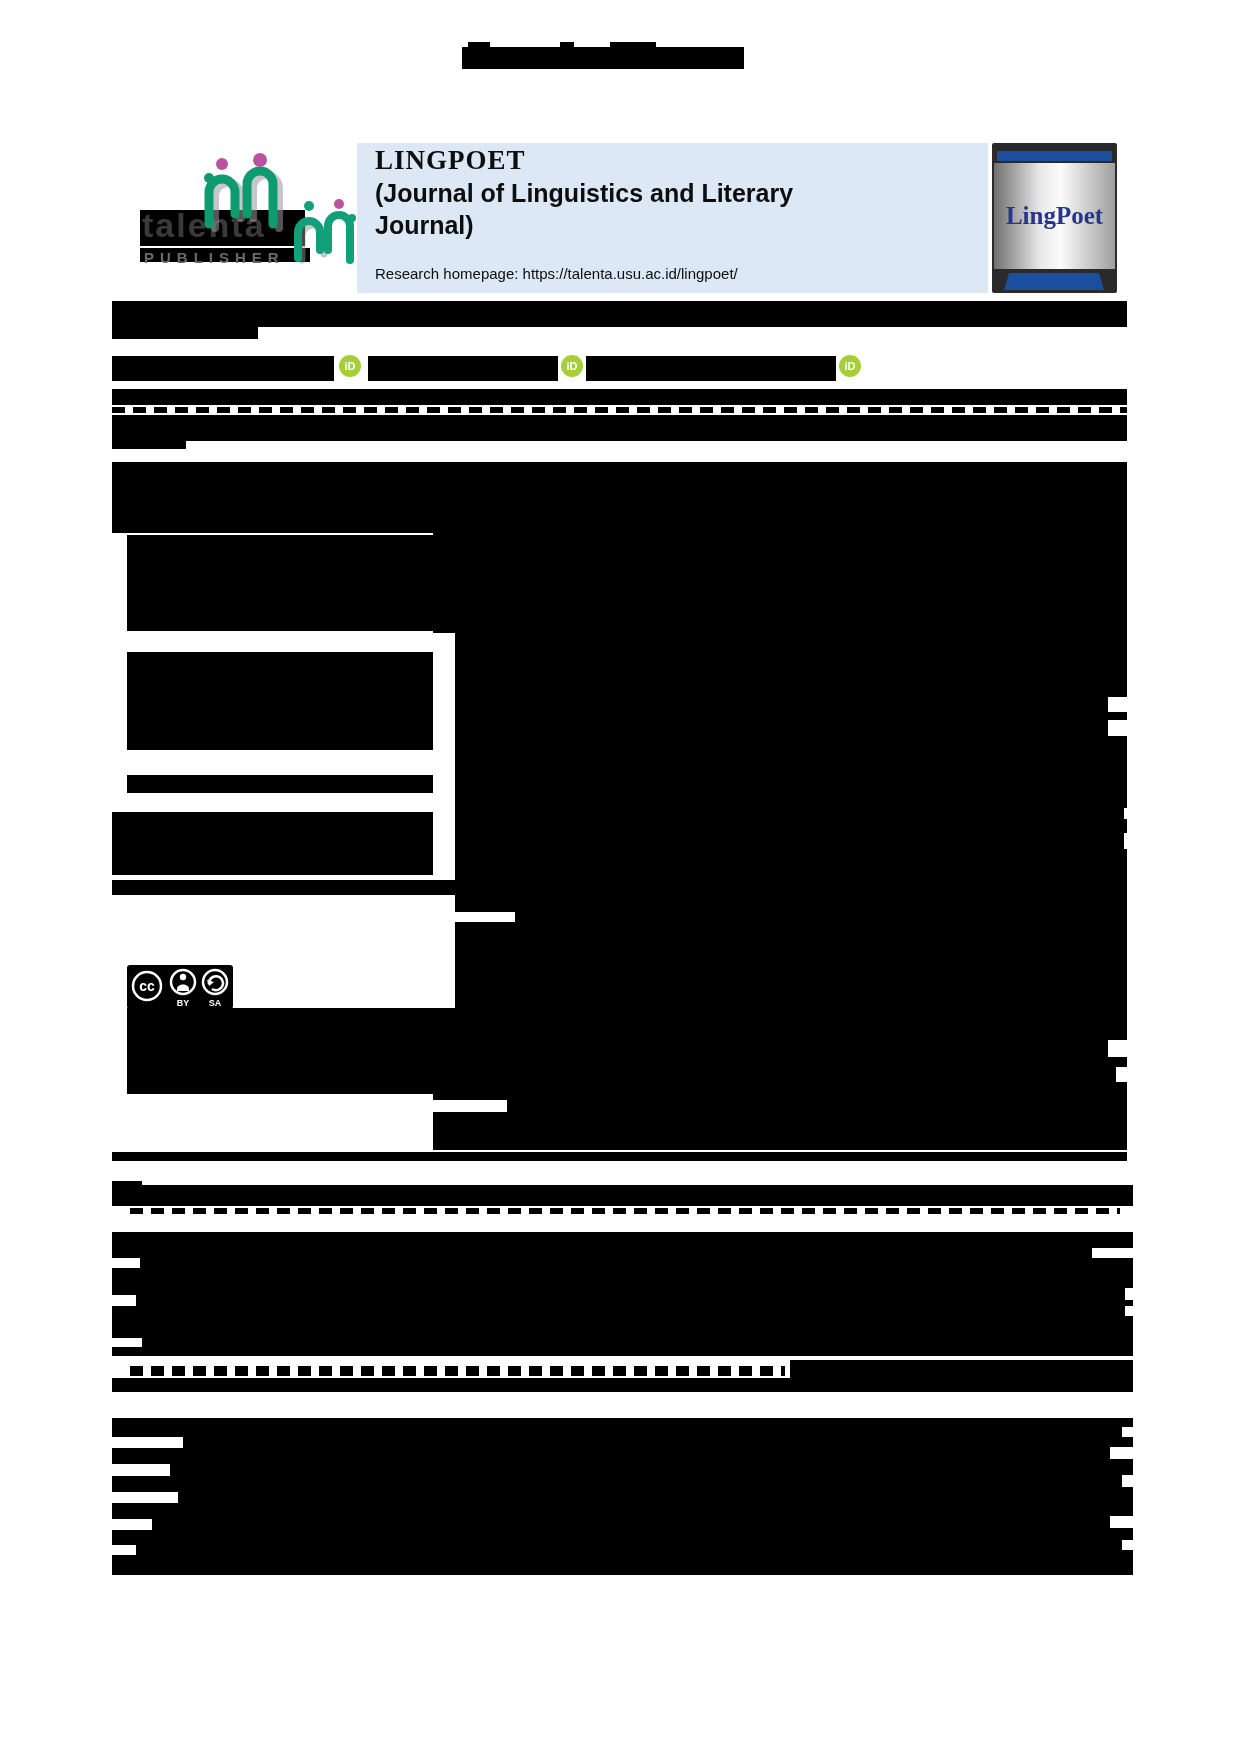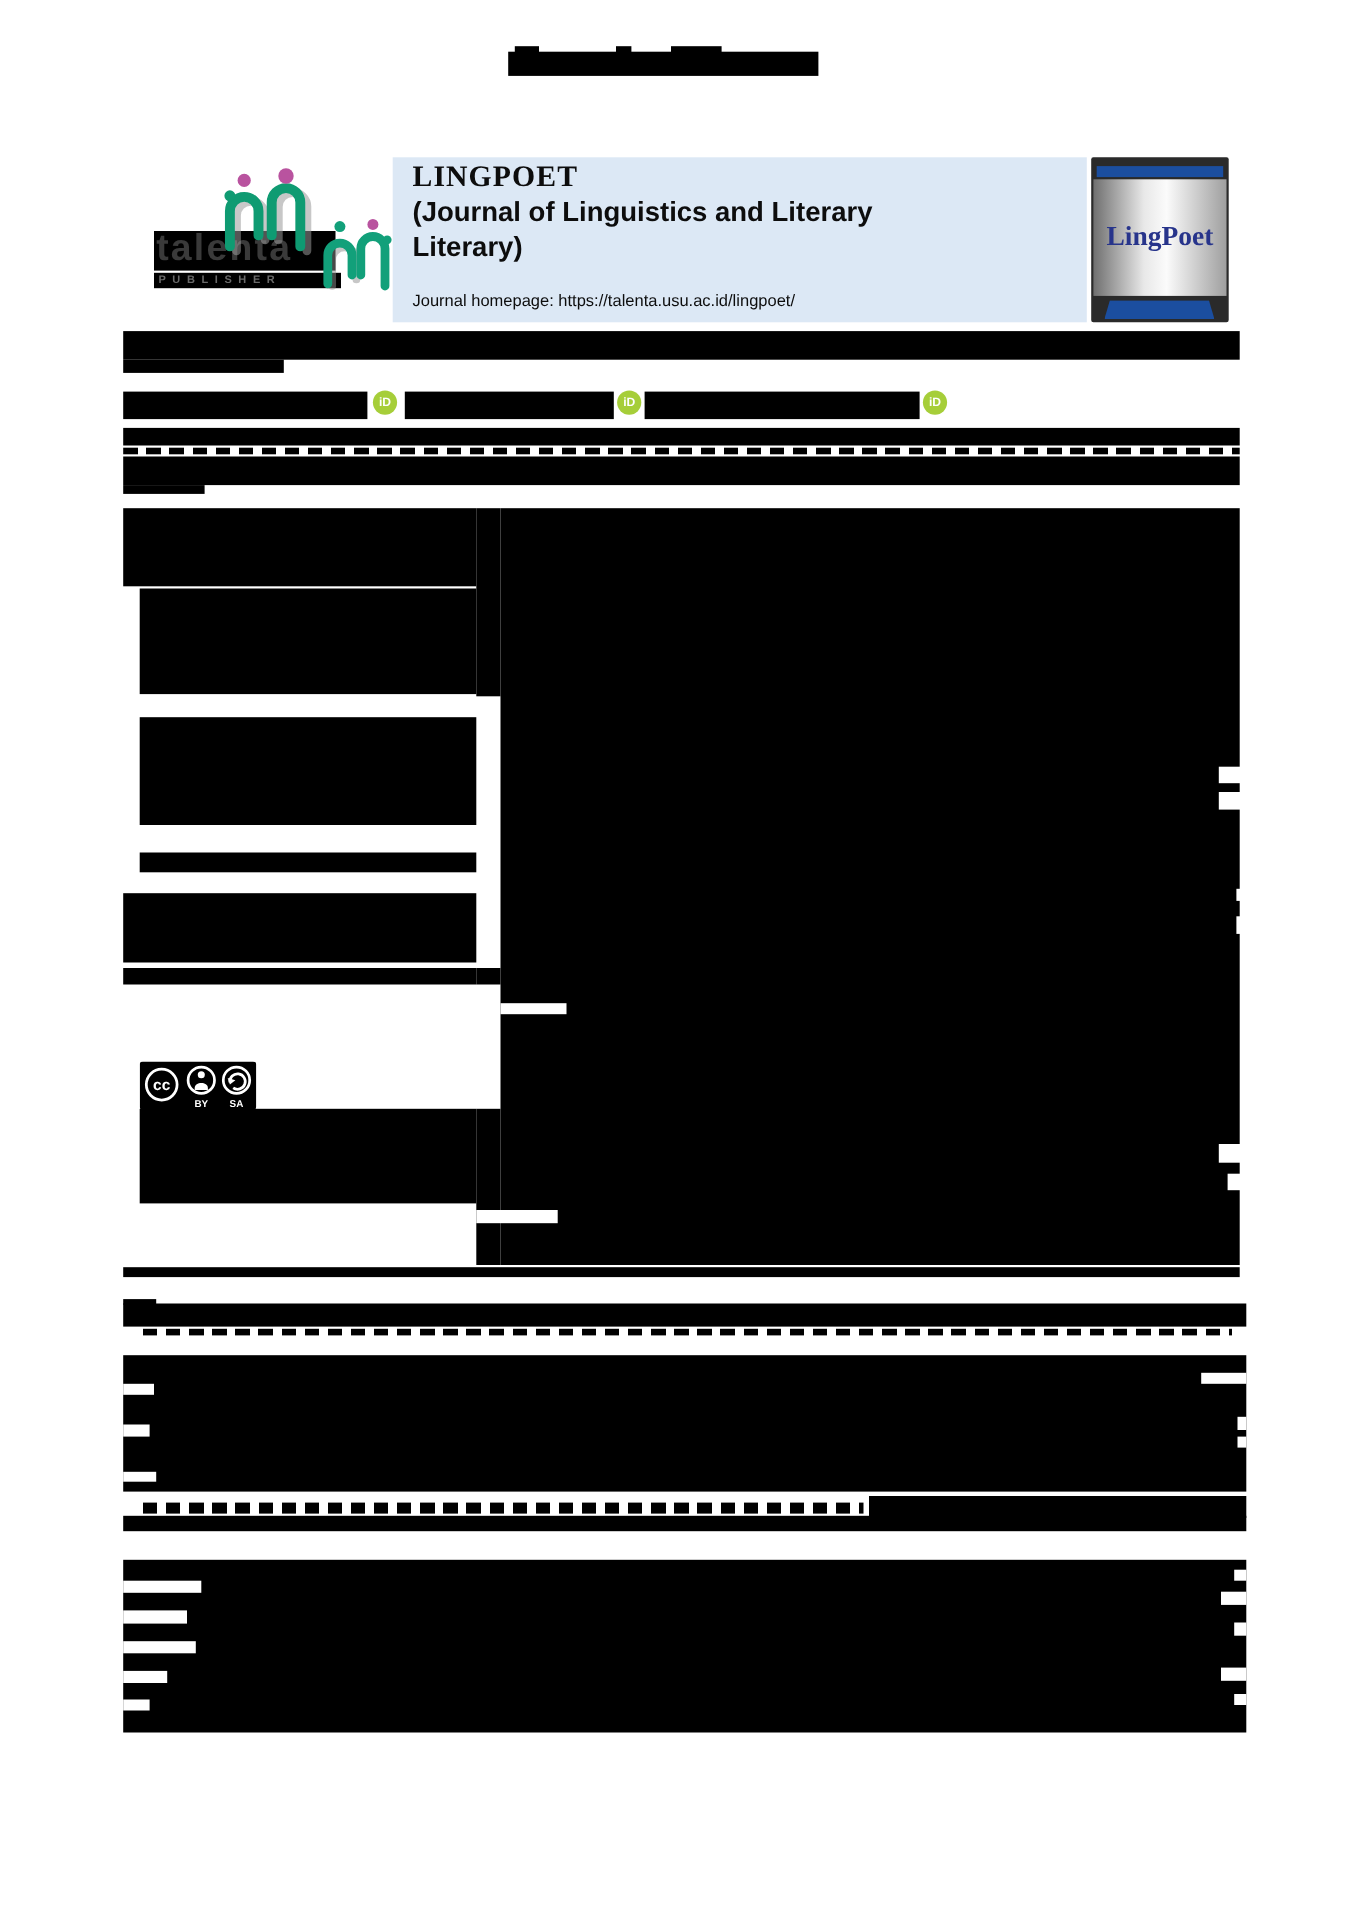--- a/index.html
+++ b/index.html
@@ -23,21 +23,21 @@
     position:absolute;left:18px;
     font-family:"Liberation Sans",sans-serif;font-weight:700;font-size:25px;color:#0d0d0d;
   }
   .j-sub1{top:36px;text-align:right;} .j-sub2{top:68px;}
   .j-home{position:absolute;left:18px;top:122px;font-size:15px;color:#0d0d0d;}
   
   .talenta{position:absolute;left:140px;top:148px;width:218px;height:122px;}
   .talenta .blk1{position:absolute;left:0;top:62px;width:165px;height:36px;background:#000;}
   .talenta .blk2{position:absolute;left:0;top:100px;width:170px;height:14px;background:#000;}
   .talenta-word{position:absolute;left:2px;top:58px;font-size:34px;font-weight:700;color:#3a3a3a;letter-spacing:2px;}
-  .talenta-pub{position:absolute;left:4px;top:101px;font-size:10px;letter-spacing:6px;color:#6a6a6a;font-weight:700;}
+  .talenta-pub{position:absolute;left:4px;top:101px;font-size:15px;letter-spacing:6px;color:#6a6a6a;font-weight:700;}
   .talenta svg{position:absolute;left:55px;top:0;}
   
   .lp-logo{position:absolute;left:992px;top:143px;width:125px;height:150px;background:#2a2a2a;border-radius:2px;}
   .lp-topbar{position:absolute;left:5px;top:8px;width:115px;height:10px;background:#1b4e9f;}
   .lp-body{
     position:absolute;left:2px;top:20px;width:121px;height:106px;
     background:linear-gradient(90deg,#6f6f6f,#e8e8e8 38%,#fbfbfb 55%,#9f9f9f);
     display:flex;align-items:center;justify-content:center;
   }
   .lp-text{font-family:"Liberation Serif",serif;font-weight:700;font-size:25px;color:#27348b;}
@@ -89,22 +89,22 @@
         <circle cx="19" cy="10" r="5" fill="#12a07a"></circle>
         <circle cx="49" cy="8" r="5" fill="#b9539f"></circle>
         <circle cx="62" cy="22" r="4" fill="#12a07a"></circle>
       </g>
     </svg>
   </div>
 
   <div class="masthead-box">
     <div class="j-title">LINGPOET</div>
     <div class="j-sub j-sub1">(Journal of Linguistics and Literary</div>
-    <div class="j-sub j-sub2">Literary)</div>
-    <div class="j-home">Journal homepage: https://talenta.usu.ac.id/lingpoet/</div>
+    <div class="j-sub j-sub2">Journal)</div>
+    <div class="j-home">Research homepage: https://talenta.usu.ac.id/lingpoet/</div>
   </div>
 
   <div class="lp-logo">
     <div class="lp-topbar"></div>
     <div class="lp-body">
       <span class="lp-text">LingPoet</span>
     </div>
     <div class="lp-bottombar"></div>
   </div>
 

